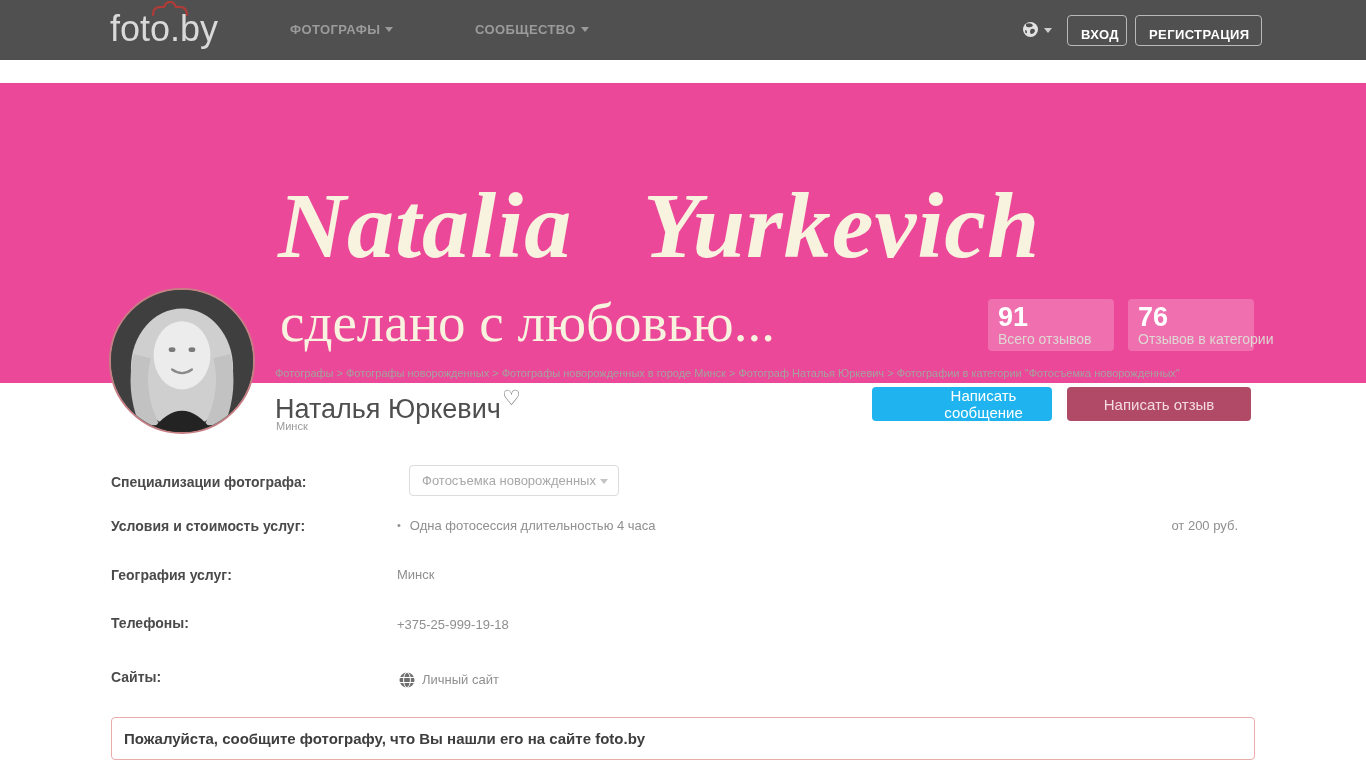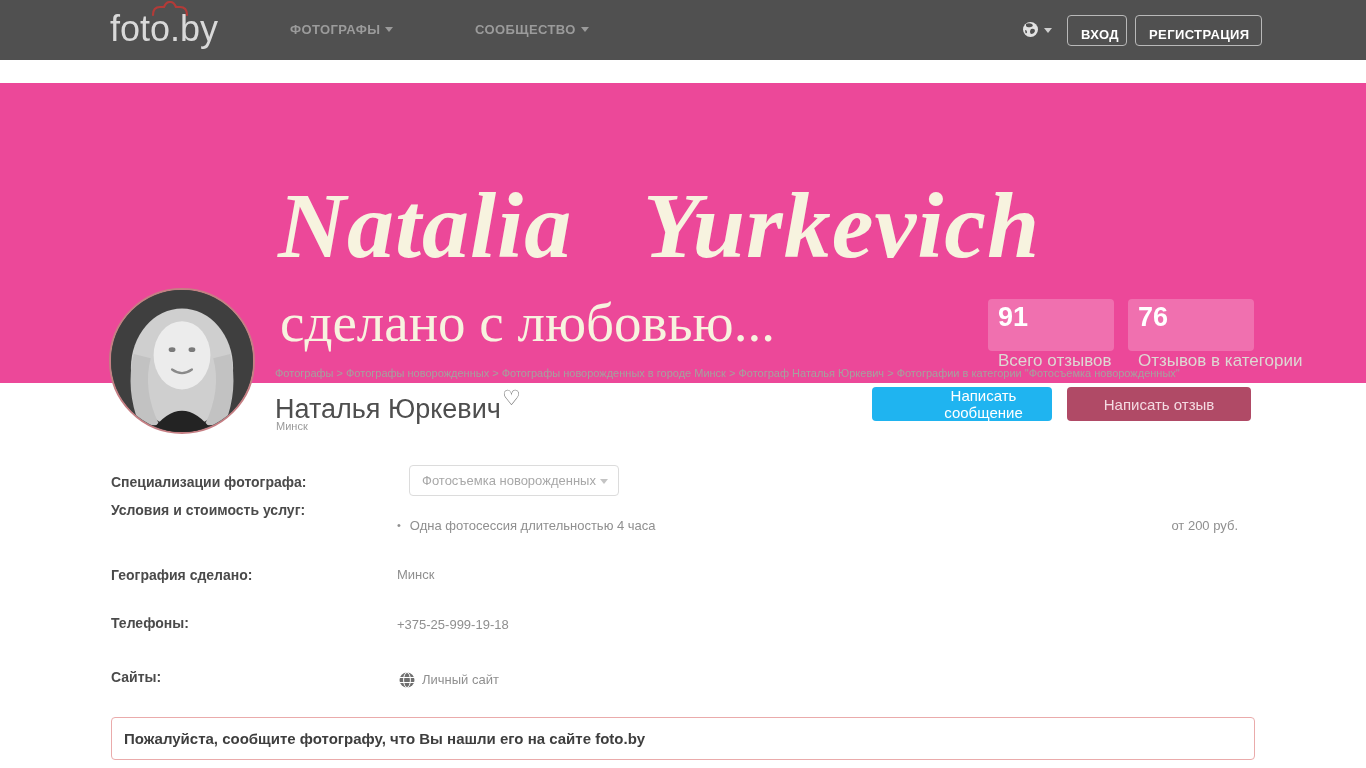--- a/index.html
+++ b/index.html
@@ -64,21 +64,21 @@
     font-size:55px; color:#f7f3df; white-space:nowrap;
   }
   .stat-box {
     position:absolute; top:299px; width:126px; height:52px;
     background:rgba(255,255,255,0.22); border-radius:4px;
     padding:4px 10px; color:#fff;
   }
   .stat-box-1 { left:988px; }
   .stat-box-2 { left:1128px; }
   .stat-value { font-size:27px; font-weight:700; line-height:28px; color:#ffffff; }
-  .stat-label { font-size:17px; color:#ddd8d3; white-space:nowrap;margin-top:20px; }
+  .stat-label { font-size:14px; color:#ddd8d3; white-space:nowrap; }
 
   
   .avatar {
     position:absolute; left:109px; top:288px; width:146px; height:146px;
     border-radius:50%; border:2px solid #c57f84; overflow:hidden;
     background:#4a4a4a; z-index:5;
   }
   .avatar svg { display:block; width:100%; height:100%; }
 
   
@@ -201,27 +201,27 @@
   <div class="profile-city">Минск</div>
   <button class="action-btn btn-message">Написать сообщение</button>
   <button class="action-btn btn-review">Написать отзыв</button>
 
   <div class="row-label" style="top:474px">Специализации фотографа:</div>
   <div class="select-box">
     <span>Фотосъемка новорожденных</span>
     <span class="caret"></span>
   </div>
 
-  <div class="row-label" style="top:502px">Условия и стоимость услуг:</div>
+  <div class="row-label" style="top:518px">Условия и стоимость услуг:</div>
   <div class="row-value" style="top:518px">
     <span class="bullet">•</span><span>Одна фотосессия длительностью 4 часа</span>
   </div>
   <div class="row-value price" style="top:518px">от 200 руб.</div>
 
-  <div class="row-label" style="top:567px">География сделано:</div>
+  <div class="row-label" style="top:567px">География услуг:</div>
   <div class="row-value" style="top:567px">Минск</div>
 
   <div class="row-label" style="top:615px">Телефоны:</div>
   <div class="row-value" style="top:617px">+375-25-999-19-18</div>
 
   <div class="row-label" style="top:669px">Сайты:</div>
   <div class="site-link-wrap">
     <svg width="16" height="16" viewBox="0 0 16 16">
       <circle cx="8" cy="8" r="7.5" fill="#6e6e6e"></circle>
       <ellipse cx="8" cy="8" rx="3.4" ry="7.5" fill="none" stroke="#ffffff" stroke-width="1"></ellipse>

